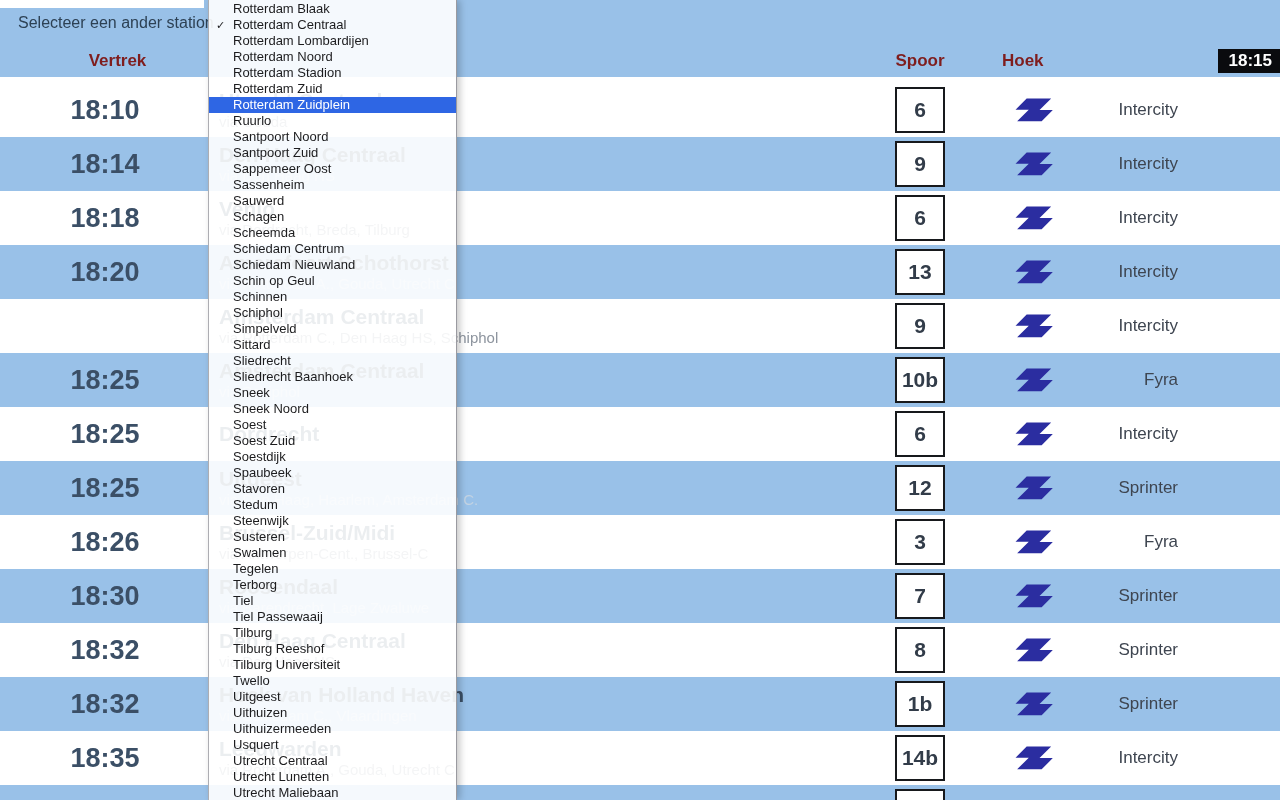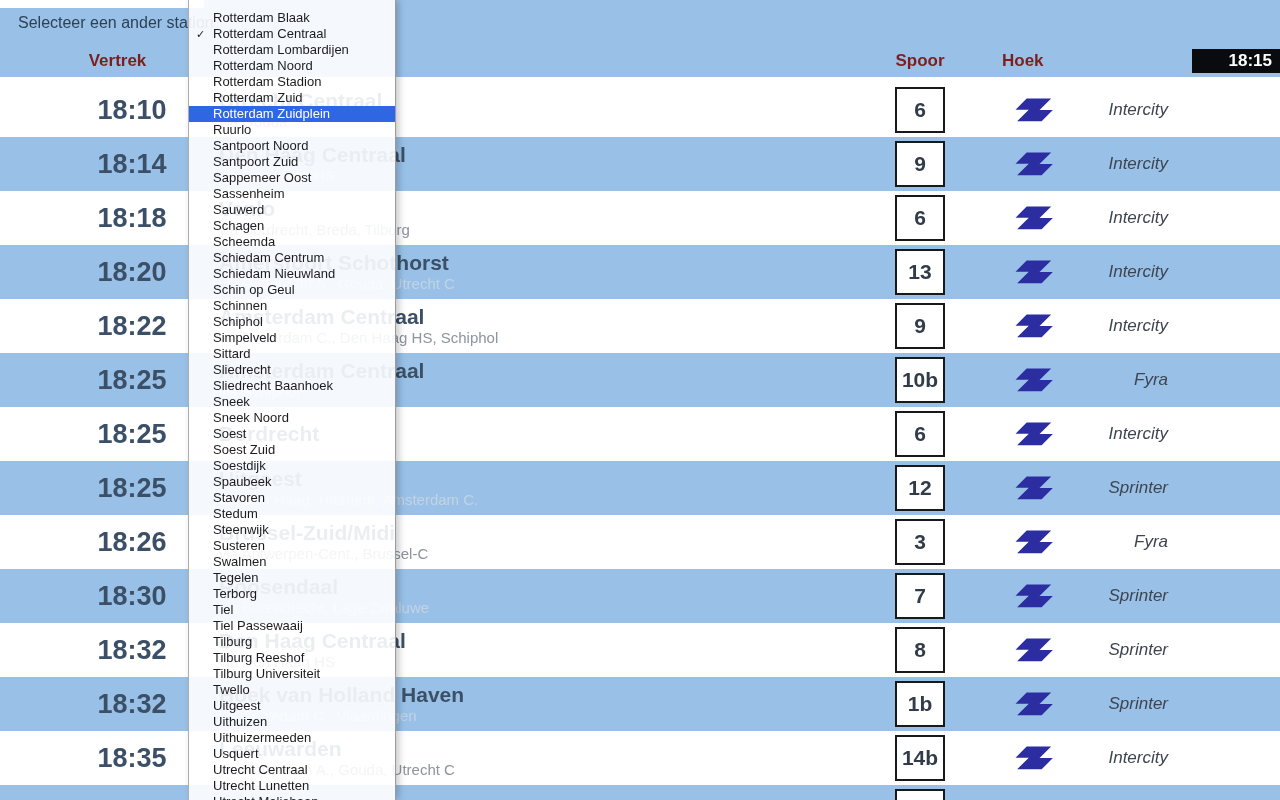--- a/index.html
+++ b/index.html
@@ -7,49 +7,49 @@
        font-family:"Liberation Sans", sans-serif;}
 
   
   .top-band{position:absolute;left:0;top:0;width:1280px;height:77px;background:#99c1e8;}
   .top-left-gap{position:absolute;left:0;top:0;width:204px;height:8px;background:#ffffff;}
   .select-label{position:absolute;left:18px;top:14px;font-size:16px;color:#2d4154;}
   .col-head{position:absolute;top:51px;font-weight:bold;font-size:17px;color:#7f1d1d;}
   .head-vertrek{left:60px;width:115px;text-align:center;}
   .head-spoor{left:895px;width:50px;text-align:center;}
   .head-trein{left:1002px;}
-  .clock-box{position:absolute;right:0;top:49px;width:88px;height:24px;background:#0a0b0e;
+  .clock-box{position:absolute;right:0;top:49px;width:62px;height:24px;background:#0a0b0e;
              color:#ffffff;font-weight:bold;font-size:17px;line-height:24px;
              text-align:right;padding-right:8px;box-sizing:border-box;}
 
   
   .table{position:absolute;left:0;top:83px;width:1280px;}
   .row{position:relative;width:1280px;height:54px;background:#ffffff;}
   .row:nth-child(even){background:#99c1e8;}
   .time{position:absolute;left:0;top:0;width:210px;height:54px;display:flex;
-        align-items:center;justify-content:center;font-weight:bold;font-size:27px;color:#3b4f66;padding-left:27px;}
+        align-items:center;justify-content:center;font-weight:bold;font-size:27px;color:#3b4f66;}
   .dest{position:absolute;left:219px;top:0;right:400px;height:54px;display:flex;
         flex-direction:column;justify-content:center;overflow:hidden;white-space:nowrap;}
   .name{font-weight:bold;font-size:21px;line-height:24px;color:#3b4f66;}
   .via{font-size:15px;line-height:18px;color:#8d949e;}
   .row:nth-child(even) .via{color:#c3d3e3;}
   .via:empty{display:none;}
   .spoor-cell{position:absolute;left:895px;top:4px;width:50px;height:46px;background:#ffffff;
               border:2px solid #17191c;box-sizing:border-box;display:flex;align-items:center;
               justify-content:center;font-weight:bold;font-size:21px;color:#323c49;}
   .logo-cell{position:absolute;left:1003px;top:0;width:50px;height:54px;display:flex;
              align-items:center;justify-content:center;}
-  .type{position:absolute;right:112px;top:0;height:54px;display:flex;align-items:center;
-        justify-content:flex-end;font-size:17px;color:#3e4550;font-style:italic;}
+  .type{position:absolute;right:102px;top:0;height:54px;display:flex;align-items:center;
+        justify-content:flex-end;font-size:17px;color:#3e4550;}
 
   
-  .dropdown{position:absolute;left:188px;top:0;width:208px;height:800px;z-index:5;
+  .dropdown{position:absolute;left:208px;top:0;width:249px;height:800px;z-index:5;
             background:rgba(255,255,255,0.9);border-left:1px solid #adadb2;
             border-right:1px solid #9a9aa0;box-shadow:3px 0 7px rgba(0,0,0,0.22);
-            padding-top:10px;box-sizing:border-box;}
+            padding-top:1px;box-sizing:border-box;}
   .opt{position:relative;height:16px;line-height:16px;font-size:13px;color:#1c1c1e;
        padding-left:24px;white-space:nowrap;overflow:hidden;}
   .opt .chk{position:absolute;left:7px;top:0;font-size:11px;color:#1c1c1e;}
   .opt.hl{background:#2e66e4;color:#ffffff;}
 </style>
 </head>
 <body>
 
 <div class="top-band">
   <span class="select-label">Selecteer een ander station</span>
@@ -115,21 +115,20 @@
     <div class="spoor-cell">13</div>
     <div class="logo-cell">
       <svg width="50" height="24" viewBox="0 0 52 24">
         <path d="M24.6 0 L13 11.7 H26.8 L14.7 23.8 H40.2 L51.8 12.1 H38 L50.1 0 Z" fill="#2b2da0"></path>
       </svg>
     </div>
     <div class="type">Intercity</div>
   </div>
 
   <div class="row">
-    <div class="time">18:22</div>
     <div class="dest">
       <div class="name">Amsterdam Centraal</div>
       <div class="via">via Rotterdam C., Den Haag HS, Schiphol</div>
     </div>
     <div class="spoor-cell">9</div>
     <div class="logo-cell">
       <svg width="50" height="24" viewBox="0 0 52 24">
         <path d="M24.6 0 L13 11.7 H26.8 L14.7 23.8 H40.2 L51.8 12.1 H38 L50.1 0 Z" fill="#2b2da0"></path>
       </svg>
     </div>

